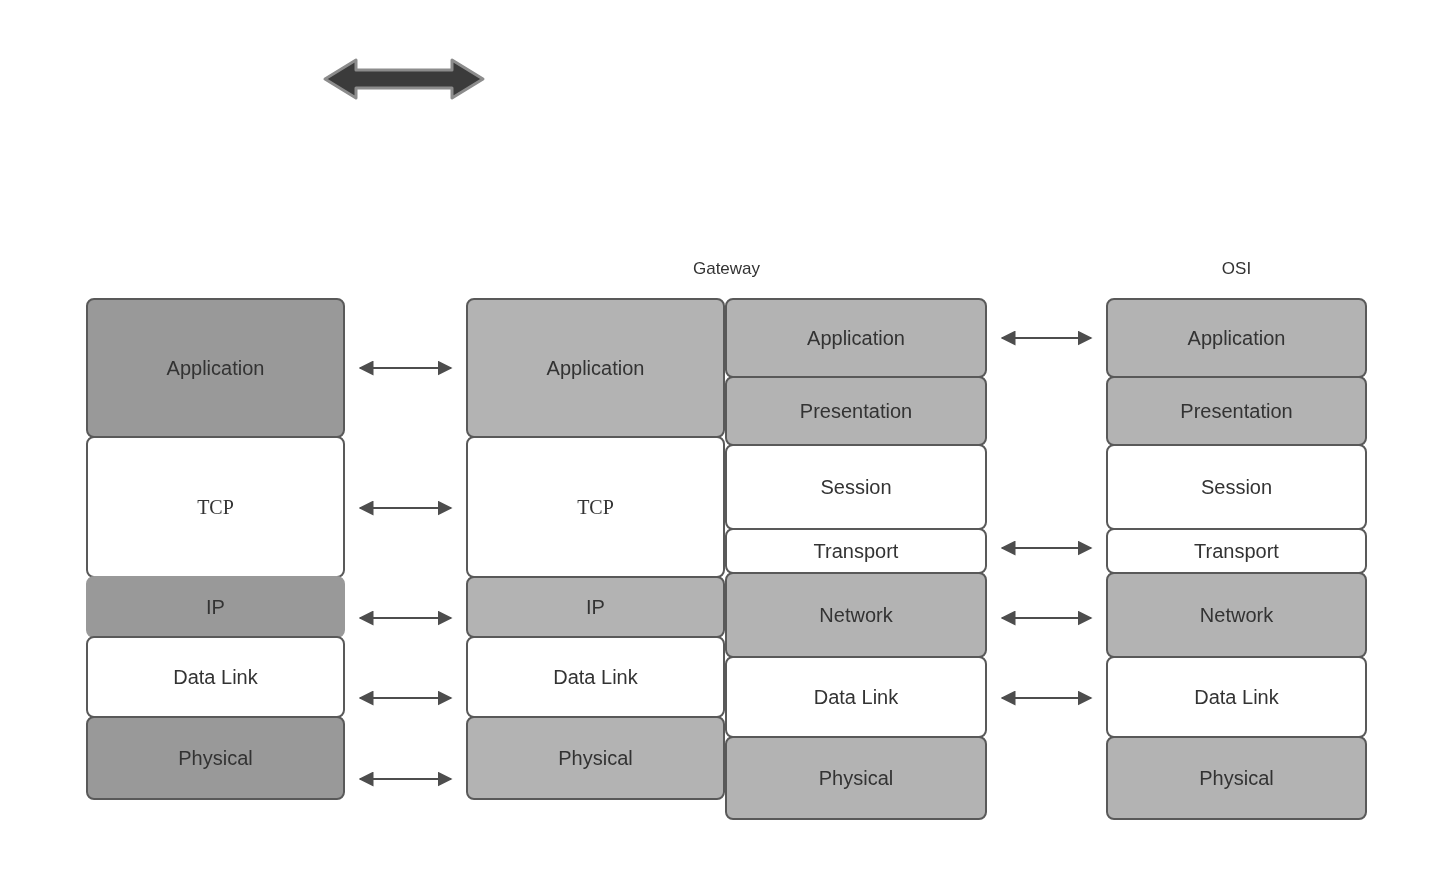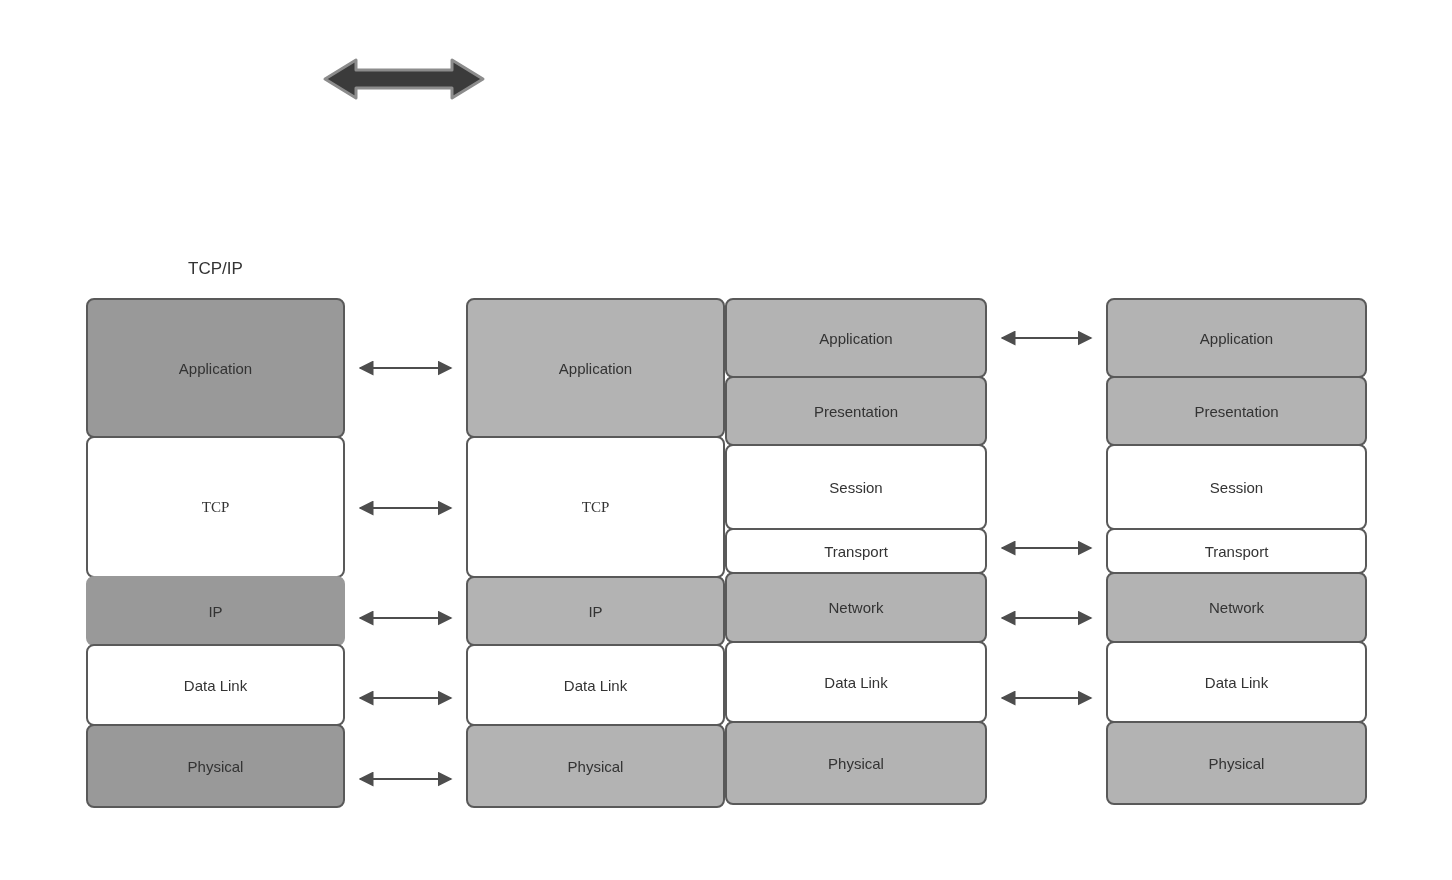--- a/index.html
+++ b/index.html
@@ -31,36 +31,36 @@
   #col-tcpip    { left:86px;   width:259px; }
   #col-gw-left  { left:466px;  width:259px; }
   #col-gw-right { left:725px;  width:262px; }
   #col-osi      { left:1106px; width:261px; }
 
   .layer-box {
     width:100%;
     border:2px solid var(--border-color);
     border-radius:8px;
     display:flex; align-items:center; justify-content:center;
-    font-size:15px; color:var(--text-color);
+    font-size:20px; color:var(--text-color);
     background:var(--white-fill);
   }
   .layer-box + .layer-box { margin-top:-2px; }
 
   .fill-dark  { background:var(--dark-fill); }
   .fill-light { background:var(--light-fill); }
   .fill-white { background:var(--white-fill); }
   .no-stroke  { border-color:var(--dark-fill); }
 
   
   .h-r1 { height:140px; } .h-r2 { height:142px;font-family:Liberation Serif, serif; }
-  .h-r3 { height:70px; }  .h-r4 { height:82px; }  .h-r5 { height:84px; }
+  .h-r3 { height:62px; }  .h-r4 { height:82px; }  .h-r5 { height:84px; }
   
   .h-s1 { height:80px; } .h-s2 { height:70px; } .h-s3 { height:86px; }
-  .h-s4 { height:46px; } .h-s5 { height:71px; } .h-s6 { height:82px; }
+  .h-s4 { height:46px; } .h-s5 { height:86px; } .h-s6 { height:82px; }
   .h-s7 { height:84px; }
 
   .arrow-layer { position:absolute; left:0; top:0; pointer-events:none; }
 </style>
 </head>
 <body>
 
 <div class="canvas">
 
   <svg class="arrow-layer" width="1452" height="880" viewBox="0 0 1452 880">
@@ -81,21 +81,22 @@
       <line x1="360" y1="698" x2="451" y2="698" marker-start="url(#ah)" marker-end="url(#ah)"></line>
       <line x1="360" y1="779" x2="451" y2="779" marker-start="url(#ah)" marker-end="url(#ah)"></line>
 
       <line x1="1002" y1="338" x2="1091" y2="338" marker-start="url(#ah)" marker-end="url(#ah)"></line>
       <line x1="1002" y1="548" x2="1091" y2="548" marker-start="url(#ah)" marker-end="url(#ah)"></line>
       <line x1="1002" y1="618" x2="1091" y2="618" marker-start="url(#ah)" marker-end="url(#ah)"></line>
       <line x1="1002" y1="698" x2="1091" y2="698" marker-start="url(#ah)" marker-end="url(#ah)"></line>
     </g>
   </svg>
 
-  <div class="col-header" id="hdr-tcpip">TCP/IP</div>
+  <div class="col-header" id="hdr-gateway">Gateway</div>
+  <div class="col-header" id="hdr-osi">OSI</div>
 
   <div class="stack" id="col-tcpip">
     <div class="layer-box h-r1 fill-dark">Application</div>
     <div class="layer-box h-r2 fill-white">TCP</div>
     <div class="layer-box h-r3 fill-dark no-stroke">IP</div>
     <div class="layer-box h-r4 fill-white">Data Link</div>
     <div class="layer-box h-r5 fill-dark">Physical</div>
   </div>
 
   <div class="stack" id="col-gw-left">

